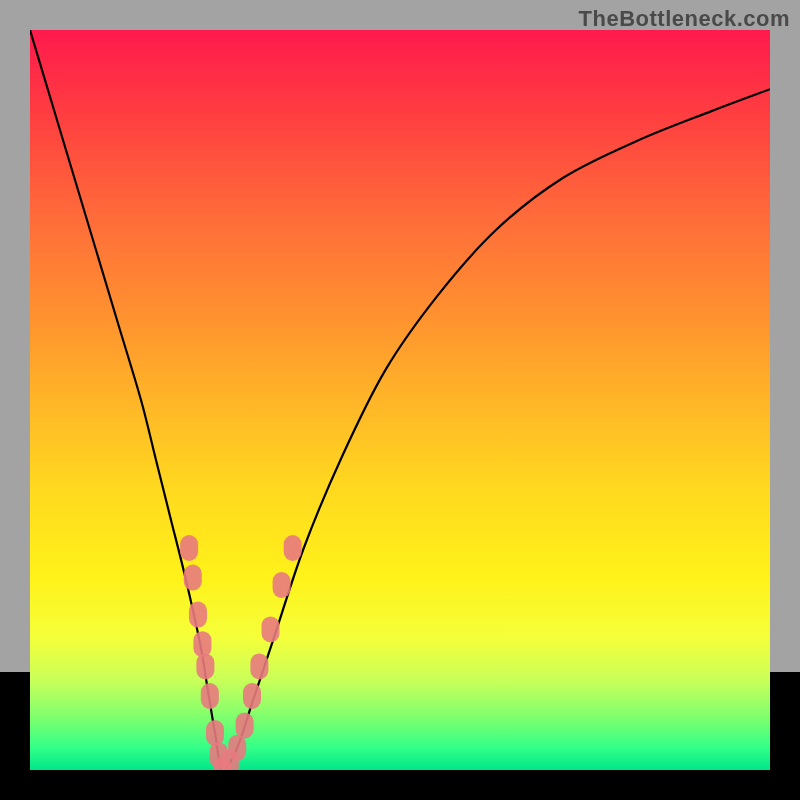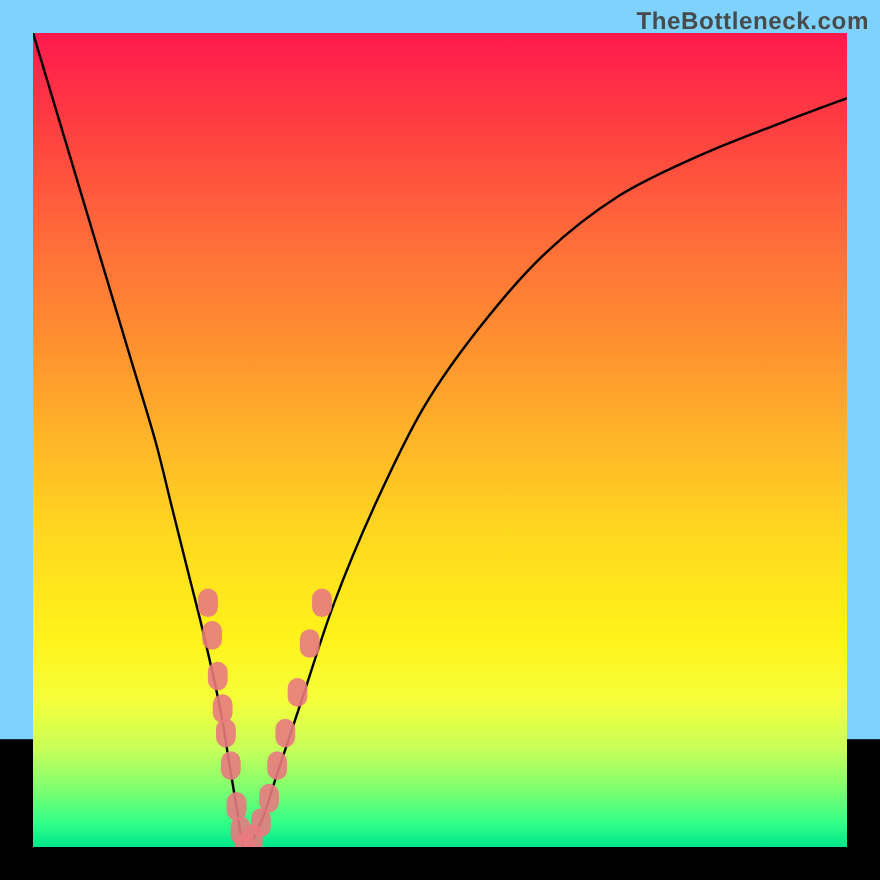--- a/index.html
+++ b/index.html
@@ -10,21 +10,21 @@
     overflow: hidden;
     background: #000;
     font-family: Arial, Helvetica, sans-serif;
   }
   .frame {
     position: absolute;
     top: 0;
     left: 0;
     width: 800px;
     height: 672px;
-    background: #7dd3fc;
+    background: #a3a3a3;
   }
   .plot-area {
     position: absolute;
     top: 30px;
     left: 30px;
     width: 740px;
     height: 740px;
     background: linear-gradient(to bottom,
       #ff1a4d 0%,
       #ff4040 12%,

